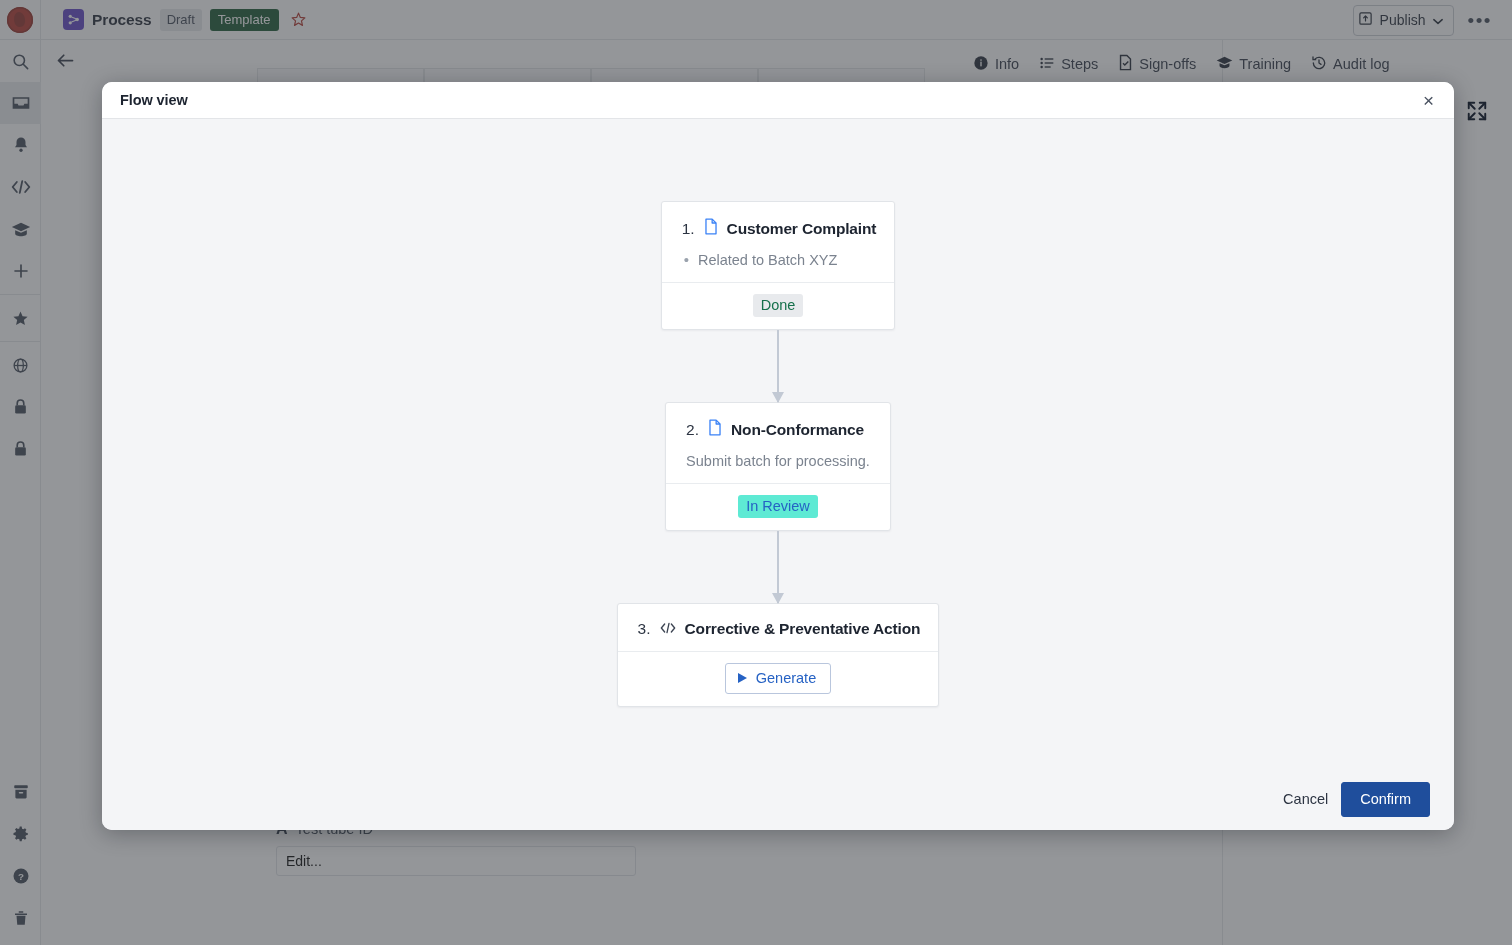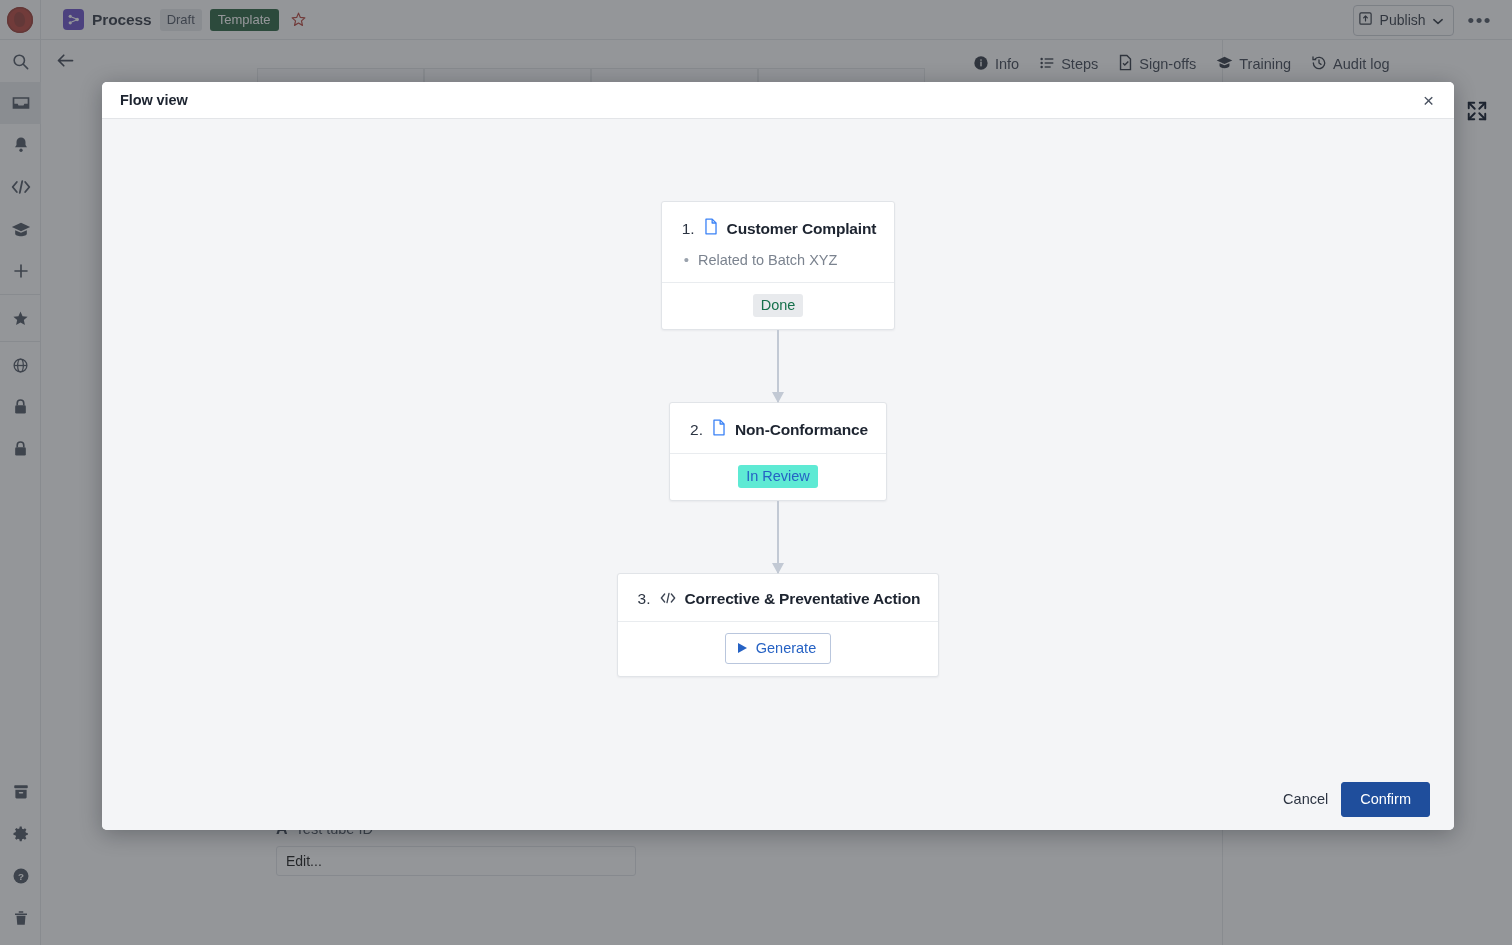--- a/index.html
+++ b/index.html
@@ -156,21 +156,21 @@
     position: absolute; inset: 0;
     background: rgba(64, 68, 74, 0.56);
   }
 
   
   #modal {
     position: absolute;
     left: 102px; top: 82px;
     width: 1352px; height: 748px;
     background: #f4f5f7;
-    border-radius: 5px;
+    border-radius: 10px;
     box-shadow: 0 4px 22px rgba(10,14,20,0.30);
     display: flex; flex-direction: column;
     overflow: hidden;
   }
   .modal-header {
     height: 37px; flex: 0 0 37px;
     background: #ffffff;
     border-bottom: 1px solid #e3e5e8;
     display: flex; align-items: center;
     padding: 0 16px 0 18px;
@@ -561,20 +561,21 @@
         <div class="card-head">
           <span class="card-num">2.</span>
           <span>
             <svg width="14" height="17" viewBox="0 0 18 22" fill="none" stroke="#3b82f6" stroke-width="1.7" stroke-linejoin="round">
               <path d="M2.5 1.5h8l5 5v14h-13z"></path>
                 <path d="M10.5 1.5v5h5"></path>
             </svg>
           </span>
           <span class="card-title">Non-Conformance</span>
         </div>
+        <div class="card-body">Submit batch for processing.</div>
         <div class="card-foot">
           <span class="badge-review">In Review</span>
         </div>
       </div>
 
       <div class="connector"></div>
 
       <div class="card">
         <div class="card-head">
           <span class="card-num">3.</span>

